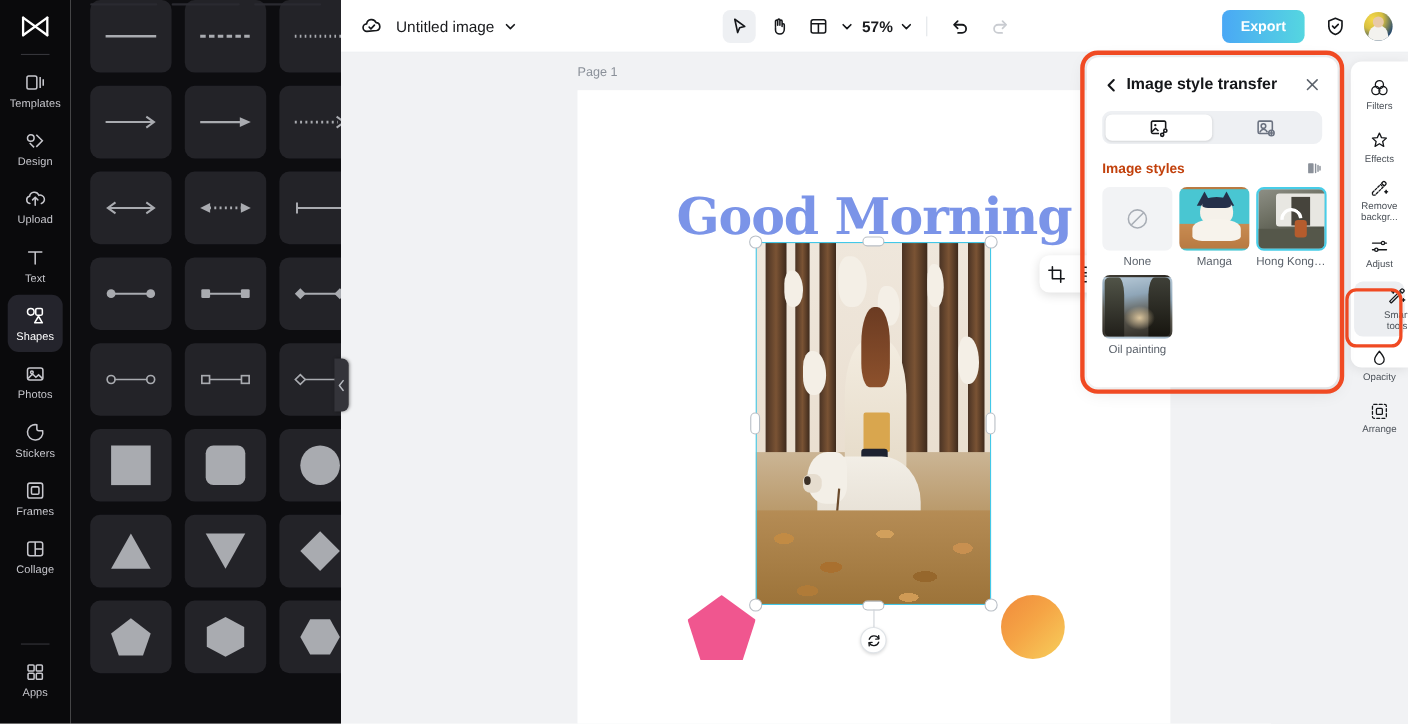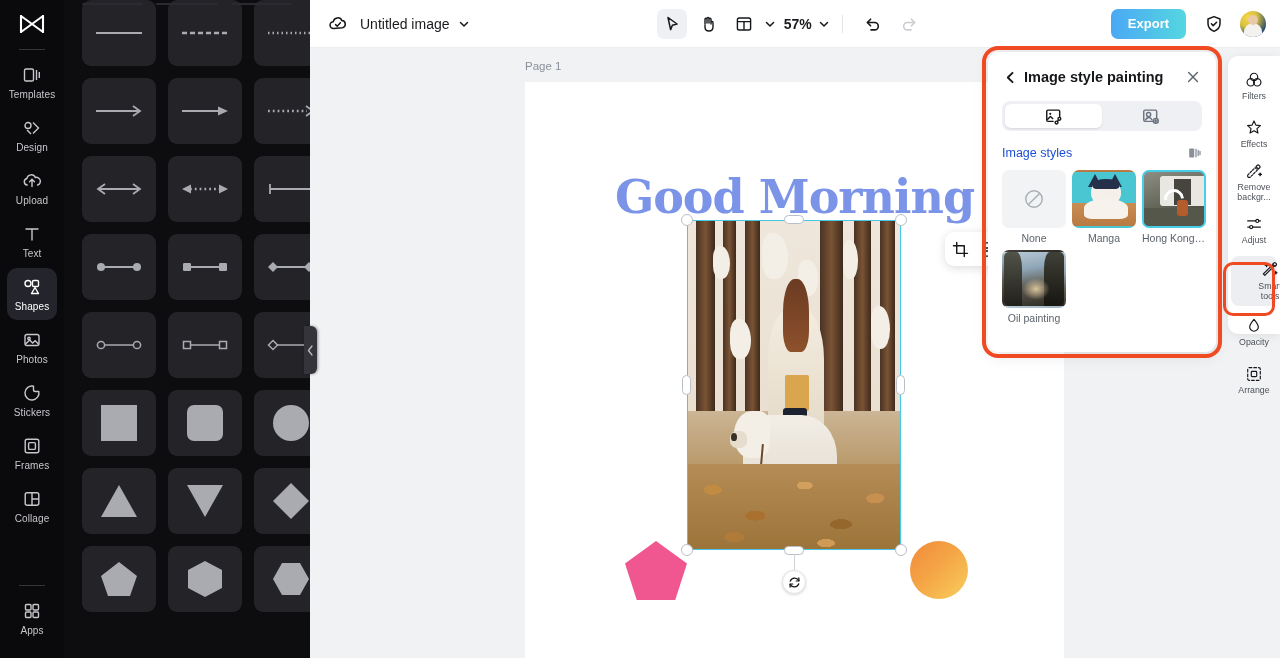--- a/index.html
+++ b/index.html
@@ -239,21 +239,21 @@
   #sp-close { margin-left: auto; width: 18px; height: 18px; display:flex; align-items:center; justify-content:center; cursor:pointer; }
   #sp-tabs {
     margin-top: 13px; height: 30px; background: #eef0f3; border-radius: 8px;
     display: flex; padding: 3px;
   }
   .sp-tab {
     flex: 1; border-radius: 6px; display:flex; align-items:center; justify-content:center; cursor: pointer;
   }
   .sp-tab.active { background: #ffffff; box-shadow: 0 1px 2px rgba(0,0,0,.10); }
   #sp-section-row { display:flex; align-items:center; margin-top: 14px; }
-  #sp-section-title { font-size: 12.5px; font-weight: normal; color: #1d4ed8; }
+  #sp-section-title { font-size: 12.5px; font-weight: bold; color: #c2410c; }
   #sp-compare { margin-left: auto; width: 16px; height: 16px; display:flex; align-items:center; justify-content:center; cursor:pointer; }
   #sp-grid { display: grid; grid-template-columns: repeat(3, 64px); gap: 6px; margin-top: 9px; }
   .sp-item { width: 64px; cursor: pointer; }
   .sp-thumb {
     width: 64px; height: 58px; border-radius: 7px; overflow: hidden;
     position: relative; border: 2px solid transparent;
   }
   .sp-thumb.none-thumb { background: #f2f3f5; display:flex; align-items:center; justify-content:center; }
   .sp-thumb.selected { border-color: #47cde8; }
   .sp-label {
@@ -760,21 +760,21 @@
   </div>
 
   <div id="style-panel-wrap">
     <div id="style-panel">
       <div id="sp-header">
         <span id="sp-back">
           <svg width="13" height="13" viewBox="0 0 13 13" fill="none" stroke="#15171a" stroke-width="1.9" stroke-linecap="round" stroke-linejoin="round">
               <polyline points="8.5,1.8 3.8,6.5 8.5,11.2"></polyline>
             </svg>
         </span>
-        <span id="sp-title">Image style painting</span>
+        <span id="sp-title">Image style transfer</span>
         <span id="sp-close">
           <svg width="14" height="14" viewBox="0 0 14 14" fill="none" stroke="#5c636c" stroke-width="1.4" stroke-linecap="round">
               <path d="M2.6 2.6l8.8 8.8M11.4 2.6l-8.8 8.8"></path>
             </svg>
         </span>
       </div>
 
       <div id="sp-tabs">
         <div class="sp-tab active">
           <svg width="19" height="19" viewBox="0 0 20 20" fill="none" stroke="#15171a" stroke-width="1.5" stroke-linejoin="round">

